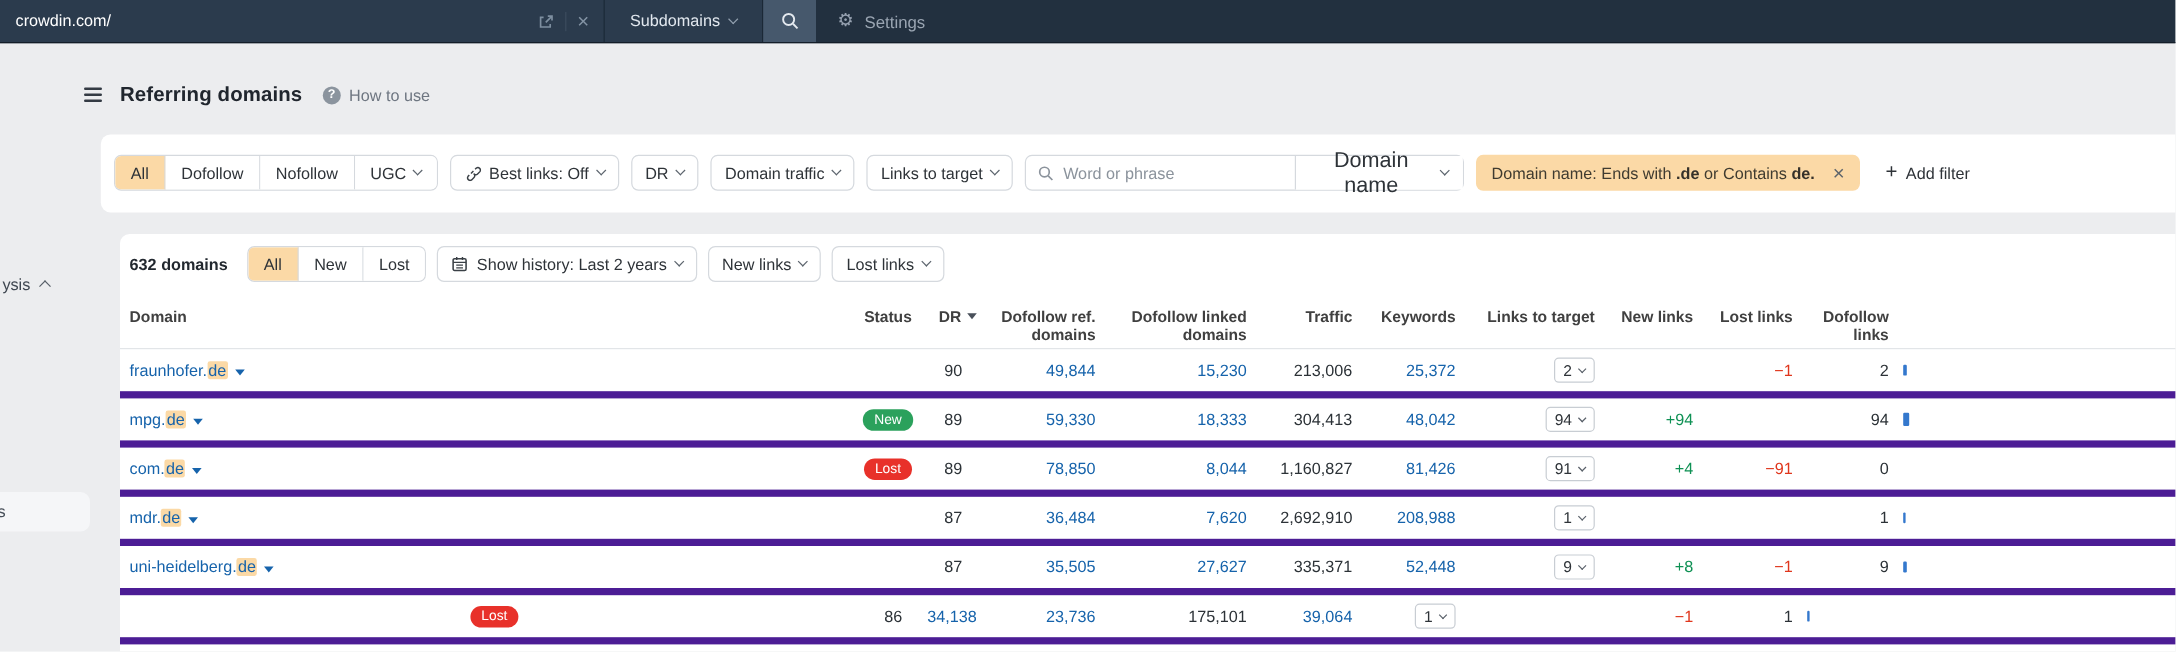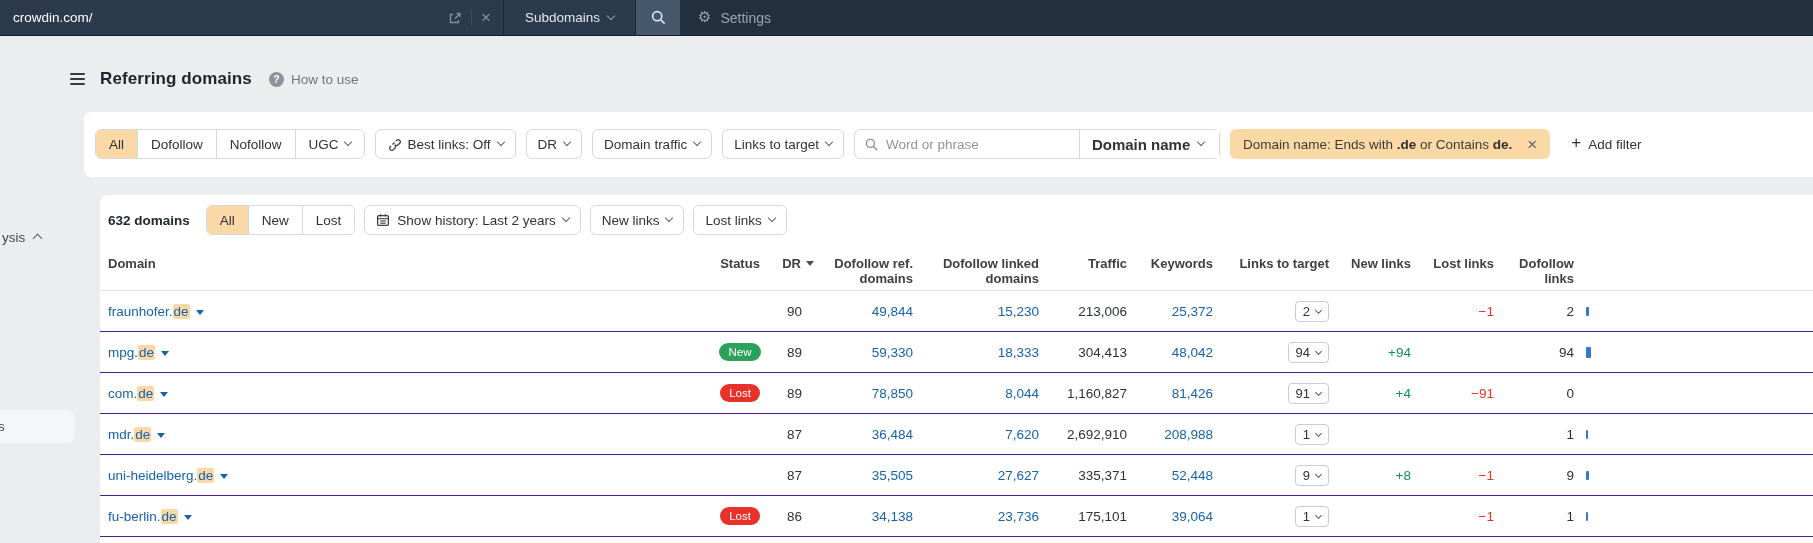--- a/index.html
+++ b/index.html
@@ -54,22 +54,22 @@
               color:#2e3338; font-family:inherit; }
   .seg-item:last-child { border-right:none; }
   .seg-item.selected { background:#fbd9a6; }
   .fbtn { height:30px; display:inline-flex; align-items:center; gap:7px; padding:0 11px;
           background:#fff; border:1px solid #d5d9de; border-radius:6px; font-size:13.5px;
           color:#2e3338; font-family:inherit; white-space:nowrap; }
   .searchcombo { display:inline-flex; height:30px; border:1px solid #d5d9de; border-radius:6px; background:#fff; }
   .sc-input { display:flex; align-items:center; gap:8px; padding:0 10px; width:224px; }
   .ph { color:#8b939c; font-size:13.5px; }
   .sc-select { display:flex; align-items:center; gap:8px; padding:0 12px; width:140px;
-               border:none; border-left:1px solid #d5d9de; background:#fff; font-size:15px;
-               color:#2e3338; font-family:inherit;font-weight:bold; }
+               border:none; border-left:1px solid #d5d9de; background:#fff; font-size:18px;
+               color:#2e3338; font-family:inherit; }
   .chip { height:30px; display:inline-flex; align-items:center; background:#fbd9a6;
           border-radius:6px; padding:0 13px; font-size:13.5px; color:#3f3b30; white-space:nowrap; }
   .chip b { font-weight:700; color:#35312a; }
   .chip-x { margin-left:15px; font-size:17px; color:#5d646b; line-height:1; }
   .addfilter { display:inline-flex; align-items:center; gap:7px; background:none; border:none;
                font-size:13.5px; color:#2e3338; font-family:inherit; margin-left:5px; }
   .plus { font-size:17px; margin-top:-2px; }
 
   
   .controls-row { position:absolute; left:8px; top:10px; display:flex; align-items:center; gap:9px; }
@@ -78,21 +78,21 @@
   
   .tgrid { display:grid; padding-left:8px;
     grid-template-columns:608px 48px 50px 99px 126px 88px 86px 116px 82px 83px 80px 30px 1fr; }
   .thead { position:absolute; left:0; right:0; top:55px; height:41px; border-bottom:1px solid #e2e5e8; }
   .th { font-size:13px; font-weight:700; color:#404040; line-height:15px; padding-top:6px; }
   .th-r { text-align:right; } .th-c { text-align:center; }
   .th-flex { display:flex; justify-content:flex-end; align-items:flex-start; padding-top:6px; }
   .sortcaret { display:inline-block; width:0; height:0; border-left:4px solid transparent;
                border-right:4px solid transparent; border-top:5px solid #49505a; margin:5px 0 0 5px; }
   .tbody { position:absolute; left:0; right:0; top:96px; }
-  .trow { height:41px; border-bottom:1px solid #4c1d95; }
+  .trow { height:41px; border-bottom:6px solid #4c1d95; }
   .td { font-size:13.5px; color:#2c3237; display:flex; align-items:center; }
   .td-r { justify-content:flex-end; }
   .td-c { justify-content:center; }
   .td-dr { padding-right:12px; }
   .num { color:#1663ab; text-decoration:none; }
   .dlink { color:#1663ab; text-decoration:none; font-size:13.5px; }
   .hl { background:#fbd9a6; border-radius:2px; padding:0 1px; }
   .dcaret { width:0; height:0; border-left:4px solid transparent; border-right:4px solid transparent;
             border-top:5px solid #1663ab; margin-left:6px; margin-top:3px; display:inline-block; }
   .badge { font-size:11.5px; color:#fff; padding:3px 9px; border-radius:10px; }
@@ -422,24 +422,20 @@
         <div class="td td-r green">+8</div>
         <div class="td td-r red">−1</div>
         <div class="td td-r">9</div>
         <div class="td td-bar">
             <span class="minibar" style="width:3px;height:9px"></span>
           </div>
         <div class="td"></div>
       </div>
 
       <div class="trow tgrid">
-        <div class="td">
-          <a class="dlink"><span>fu-berlin.</span><span class="hl">de</span></a>
-          <span class="dcaret"></span>
-        </div>
         <div class="td td-c">
             <span class="badge badge-lost">Lost</span>
           </div>
         <div class="td td-r td-dr">86</div>
         <div class="td td-r">
             <a class="num">34,138</a>
           </div>
         <div class="td td-r">
             <a class="num">23,736</a>
           </div>

